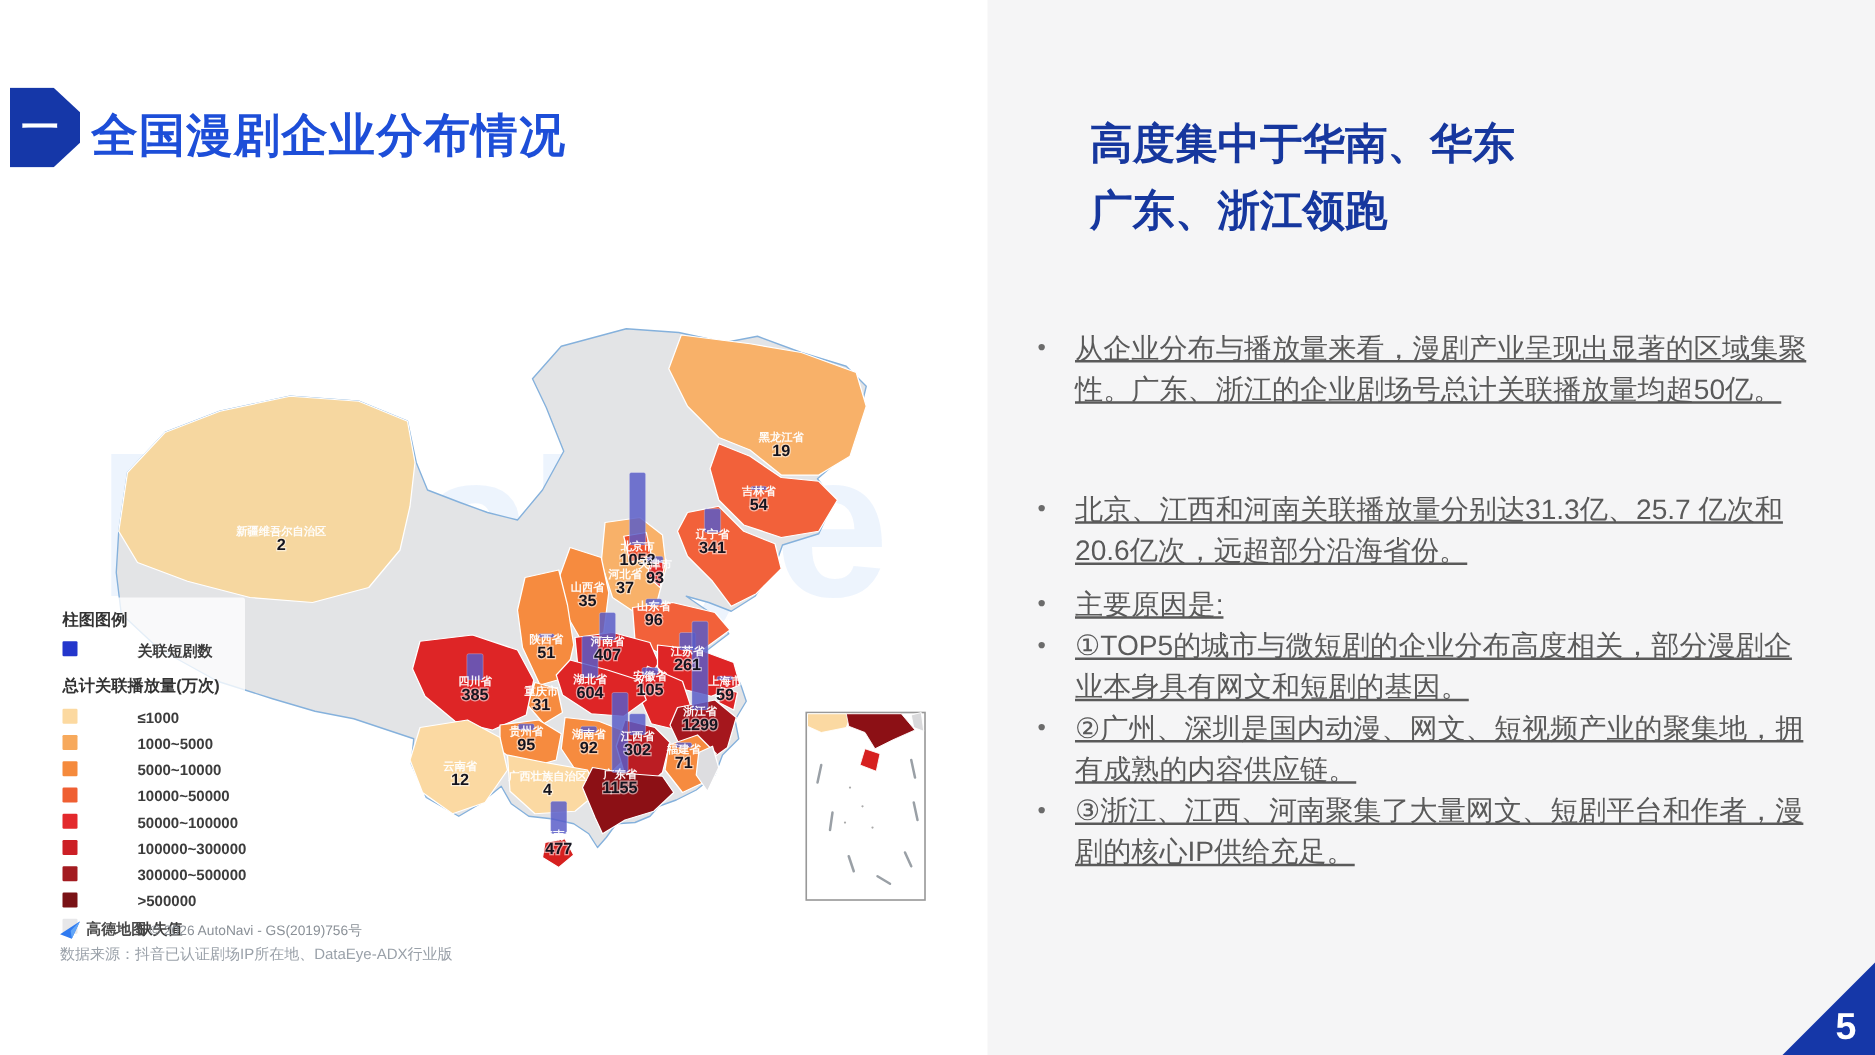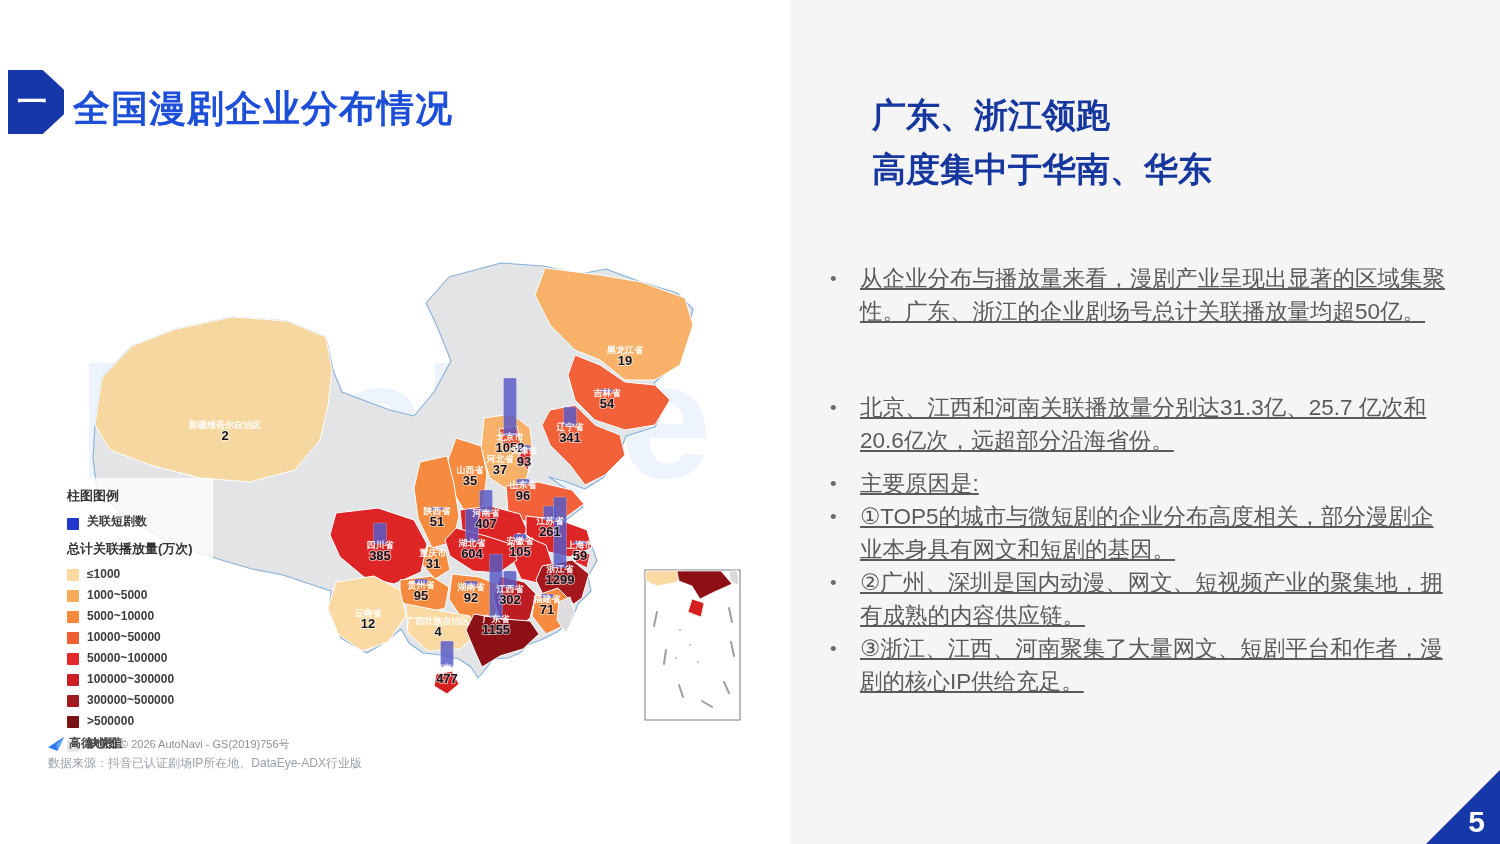--- a/index.html
+++ b/index.html
@@ -19,24 +19,24 @@
              user-select:none;}
 
   .map-wrap{position:absolute;left:80px;top:230px;width:680px;height:512px;}
   .map-wrap svg{display:block;}
   .bar{fill:#585cc8;fill-opacity:.84;stroke:rgba(255,255,255,.35);stroke-width:.6;}
   .prov-name{font-size:9px;font-weight:600;fill:#ffffff;text-anchor:middle;opacity:.95;}
   .prov-value{font-size:13px;font-weight:700;fill:#14141f;text-anchor:middle;
               paint-order:stroke;stroke:rgba(255,255,255,.55);stroke-width:2px;}
 
   
-  .legend{position:absolute;left:55px;top:478px;width:158px;background:rgba(255,255,255,.78);
+  .legend{position:absolute;left:38px;top:478px;width:158px;background:rgba(255,255,255,.78);
           padding:9px 12px 10px 12px;border-radius:2px;}
   .legend .lg-title{font-size:13px;font-weight:700;color:#333;margin-bottom:8px;}
-  .lg-row{display:flex;align-items:flex-end;margin-bottom:7px;}
+  .lg-row{display:flex;align-items:flex-start;margin-bottom:7px;gap:40px;}
   .lg-sw{width:12px;height:12px;flex:0 0 12px;margin-right:8px;border-radius:1px;}
   .lg-label{font-size:12px;font-weight:700;color:#3c3c3c;}
   .lg-scale-title{font-size:13px;font-weight:700;color:#333;margin:10px 0 9px 0;}
 
   .map-attrib{position:absolute;left:48px;top:700px;display:flex;align-items:flex-end;}
   .amap-icon{width:17px;height:15px;margin-right:4px;}
   .amap-brand{font-size:12px;font-weight:700;color:#4b4b4b;margin-right:3px;}
   .amap-copy{font-size:11px;color:#8a9097;margin-top:37px;}
 
   .footer{position:absolute;left:48px;top:750px;font-size:12px;color:#9aa1a9;line-height:27px;}
@@ -259,22 +259,22 @@
     <span class="amap-brand">高德地图</span>
     <span class="amap-copy">© 2026 AutoNavi - GS(2019)756号</span>
   </div>
 
   <div class="footer">
     <div>数据来源：抖音已认证剧场IP所在地、DataEye-ADX行业版</div>
   </div>
 
   <div class="right-panel">
     <div class="rp-heading">
+      <div>高度集中于华南、华东</div>
       <div>广东、浙江领跑</div>
-      <div>高度集中于华南、华东</div>
     </div>
     <ul class="bullets">
         <li class="b0">
           <span class="dot">•</span>
           <span class="txt">从企业分布与播放量来看，漫剧产业呈现出显著的区域集聚性。广东、浙江的企业剧场号总计关联播放量均超50亿。</span>
         </li>
         <li class="b1">
           <span class="dot">•</span>
           <span class="txt">北京、江西和河南关联播放量分别达31.3亿、25.7 亿次和20.6亿次，远超部分沿海省份。</span>
         </li>

